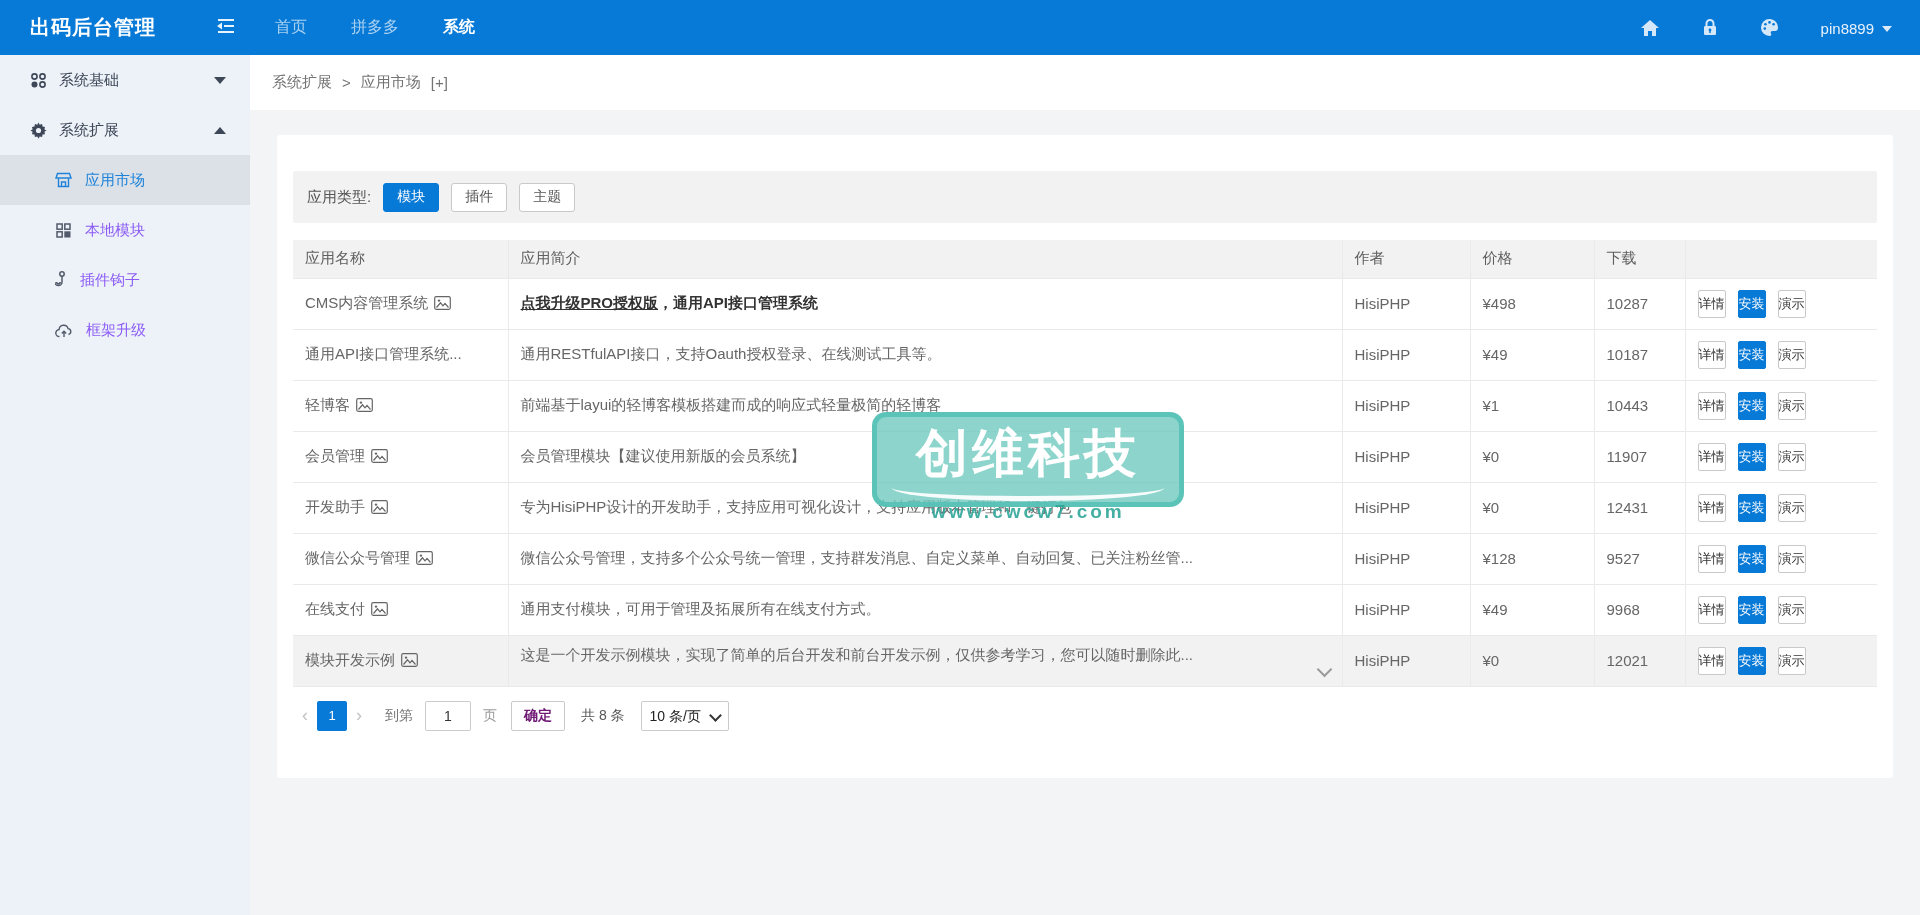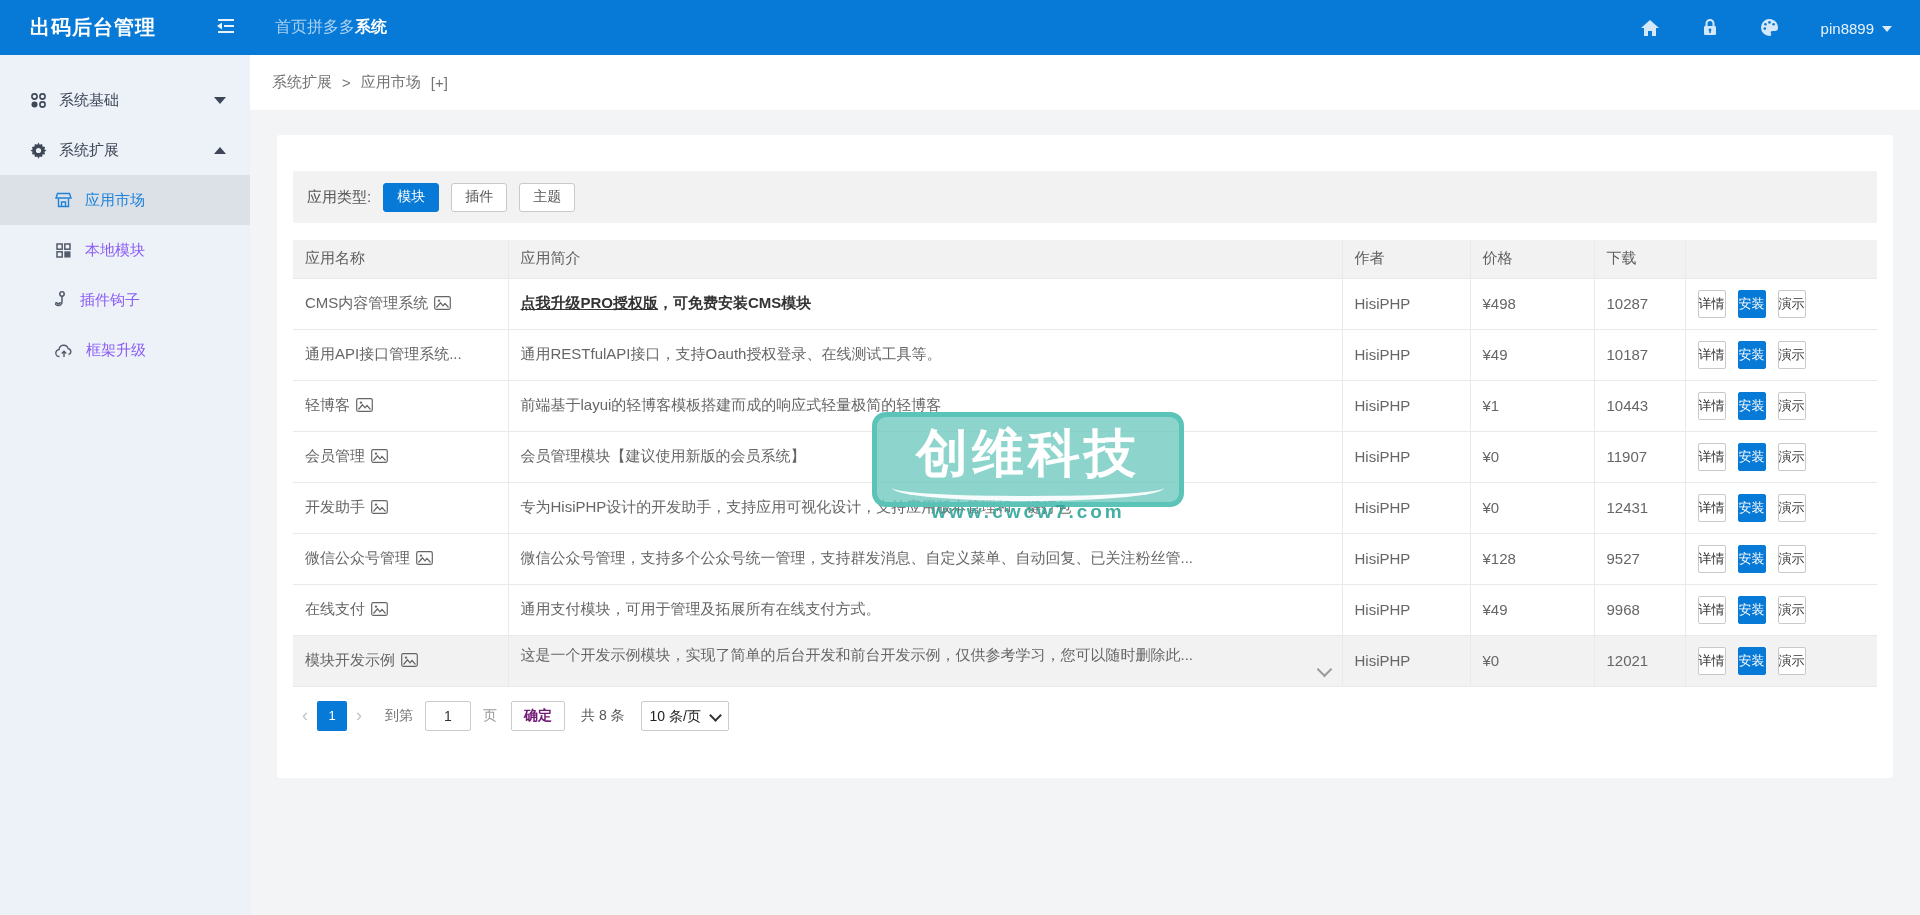--- a/index.html
+++ b/index.html
@@ -3,31 +3,31 @@
 <meta charset="utf-8">
 <style>
   * { margin:0; padding:0; box-sizing:border-box; }
   html,body { width:1920px; height:915px; overflow:hidden; }
   body { font-family:"Liberation Sans","DejaVu Sans",sans-serif; background:#F3F4F6; position:relative; }
 
   
   .topbar { height:55px; background:#0779D6; display:flex; align-items:center; padding:0 28px 0 30px; }
   .brand { color:#fff; font-size:20px; font-weight:bold; letter-spacing:1px; width:185px; }
   .collapse-btn { margin-right:38px; display:flex; align-items:center; cursor:pointer; }
-  .topnav { display:flex; align-items:center; }
+  .topnav { display:flex; align-items:center; gap:44px; }
   .topnav .nav-item { color:rgba(255,255,255,.65); font-size:16px; cursor:pointer; }
   .topnav .nav-item.active { color:#fff; font-weight:bold; }
   .top-right { margin-left:auto; display:flex; align-items:flex-end; gap:42px; }
   .top-icon { display:flex; align-items:center; cursor:pointer; }
   .user-box { display:flex; align-items:center; gap:8px; color:#E8F2FC; font-size:15px; cursor:pointer; }
   .caret-down-w { width:0; height:0; border-left:5px solid transparent; border-right:5px solid transparent; border-top:6px solid #DCEBFA; }
 
   
   .layout { display:flex; height:860px; }
-  .sidebar { width:250px; background:#EDF1F8; padding-top:20px; flex-shrink:0; }
+  .sidebar { width:250px; background:#EDF1F8; flex-shrink:0; }
   .content { flex:1; display:flex; flex-direction:column; }
 
   
   .menu-group-header { height:50px; display:flex; align-items:center; padding:0 24px 0 30px; color:#3D4757; font-size:15px; cursor:pointer; }
   .menu-group-header .m-icon { margin-right:12px; display:flex; color:#3D4757; }
   .tri { margin-left:auto; width:0; height:0; border-left:6px solid transparent; border-right:6px solid transparent; }
   .tri.down { border-top:7px solid #3D4757; }
   .tri.up { border-bottom:7px solid #3D4757; }
   .submenu .menu-item { height:50px; display:flex; align-items:center; padding-left:55px; color:#8b5cf6; font-size:15px; cursor:pointer; }
   .submenu .menu-item .m-icon { margin-right:13px; display:flex; color:#525B6B; }
@@ -234,21 +234,21 @@
               <th></th>
             </tr>
           </thead>
           <tbody>
             <tr>
               <td class="name-cell"><span>CMS内容管理系统</span><svg class="img-ic" width="17" height="14" viewBox="0 0 17 14">
                     <rect x="0.7" y="0.7" width="15.6" height="12.6" rx="1.5" stroke="#666" stroke-width="1.2" fill="none"></rect>
                     <circle cx="5" cy="4.6" r="1.2" fill="#666"></circle>
                     <path d="M2.5 11.5 L6.5 6.8 L9 9.8 L11 7.4 L14.5 11.5" stroke="#666" stroke-width="1.2" fill="none"></path>
                   </svg></td>
-              <td><span class="brief-link">点我升级PRO授权版</span><span class="brief-bold">，可免费安装CMS模块</span></td>
+              <td><span class="brief-link">点我升级PRO授权版</span><span class="brief-bold">，通用API接口管理系统</span></td>
               <td>HisiPHP</td>
               <td>¥498</td>
               <td>10287</td>
               <td><button class="btn">详情</button><button class="btn primary">安装</button><button class="btn">演示</button></td>
             </tr>
             <tr>
               <td class="name-cell"><span>通用API接口管理系统...</span></td>
               <td>通用RESTfulAPI接口，支持Oauth授权登录、在线测试工具等。</td>
               <td>HisiPHP</td>
               <td>¥49</td>

